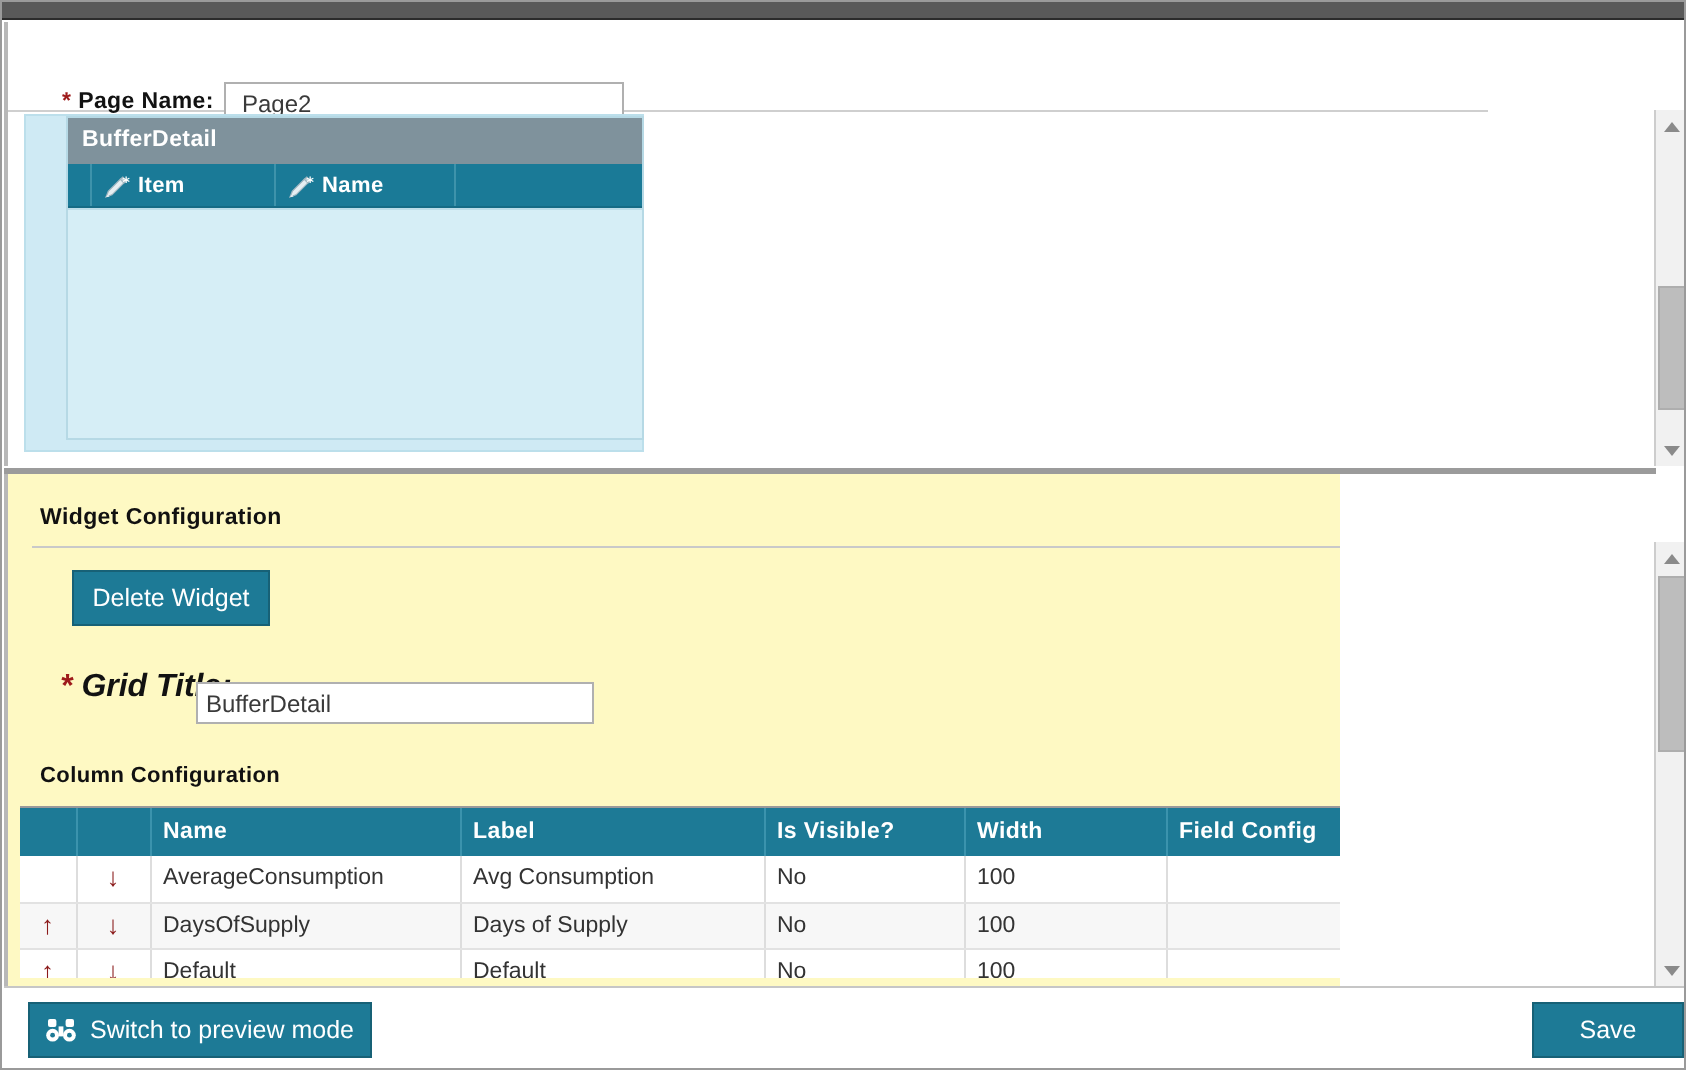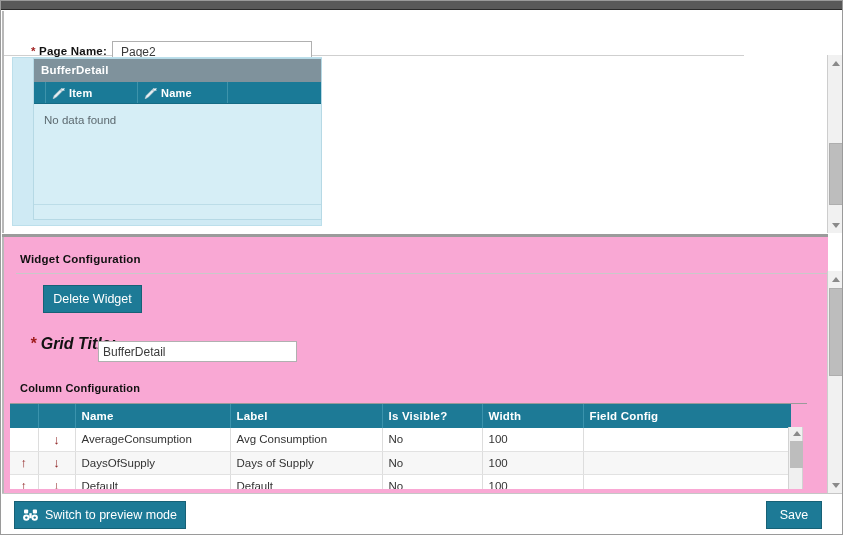--- a/index.html
+++ b/index.html
@@ -119,22 +119,22 @@
   
   .divider {
     position: absolute; left: 1px; top: 233px;
     width: 826px; height: 3px;
     background: #9b9b9b;
   }
 
   
   .config {
     position: absolute; left: 1px; top: 236px;
-    width: 826px; height: 256px;
-    background: #f9a8d4;
+    width: 668px; height: 256px;
+    background: #fef9c3;
     border-left: 2px solid #b8b8b8;
     overflow: hidden;
   }
   .sec-title {
     position: absolute; left: 16px; top: 16px;
     font-size: 11.5px; font-weight: bold; color: #111;
     letter-spacing: .2px;
   }
   .sec-rule {
     position: absolute; left: 12px; top: 36px;
@@ -144,21 +144,21 @@
   .btn {
     background: #1d7a96;
     border: 1px solid #176176;
     color: #ffffff;
     font-family: "Liberation Sans", sans-serif;
     font-size: 12.5px;
     cursor: pointer;
     padding: 0;
   }
   .btn-delete-widget {
-    position: absolute; left: 39px; top: 48px;
+    position: absolute; left: 32px; top: 48px;
     width: 99px; height: 28px;
   }
 
   .lbl-gridtitle {
     position: absolute; left: 26px; top: 98px;
     font-size: 16px; font-weight: bold; color: #121212; font-style: italic;
   }
   .inp-gridtitle {
     position: absolute; left: 94px; top: 104px;
     width: 199px; height: 21px;
@@ -274,21 +274,21 @@
     width: 172px; height: 28px;
     display: flex; align-items: center; justify-content: center;
     gap: 7px;
   }
   .btn-delete {
     position: absolute; left: 187px; top: 7px;
     width: 66px; height: 28px;
   }
   .btn-save {
     position: absolute; left: 764px; top: 7px;
-    width: 56px; height: 28px;
+    width: 76px; height: 28px;
   }
   .binoc { display: inline-block; width: 15px; height: 13px; }
 </style>
 </head>
 <body>
 
 <div id="app">
 
   <div class="topbar"></div>
 
@@ -323,23 +323,20 @@
               <svg width="14" height="12" viewBox="0 0 14 12">
                 <path d="M1 10.5 L2.2 7.6 L8.2 1.6 L10.0 3.4 L4.0 9.4 Z" fill="#e6eef2" stroke="#9fb6c0" stroke-width="0.6"></path>
                 <path d="M8.2 1.6 L9.4 0.5 L11.1 2.2 L10.0 3.4 Z" fill="#c2d3da" stroke="#9fb6c0" stroke-width="0.6"></path>
                 <path d="M1 10.5 L2.0 9.5 L2.8 10.3 Z" fill="#f5f9fb"></path>
                 <text x="9.2" y="5.4" font-family="DejaVu Sans, sans-serif" font-size="7" fill="#ffffff">*</text>
               </svg>
             </span>
             <span>Name</span>
           </div>
           <div class="gh-rest"></div>
-        </div>
-        <div class="grid-body">
-          <div class="nodata">No data found</div>
         </div>
         <div class="grid-foot"></div>
       </div>
     </div>
 
   </div>
 
   <div class="vsb" id="sb-canvas">
     <div class="vsb-btn" style="top:0;">
       <div class="tri tri-up"></div>

